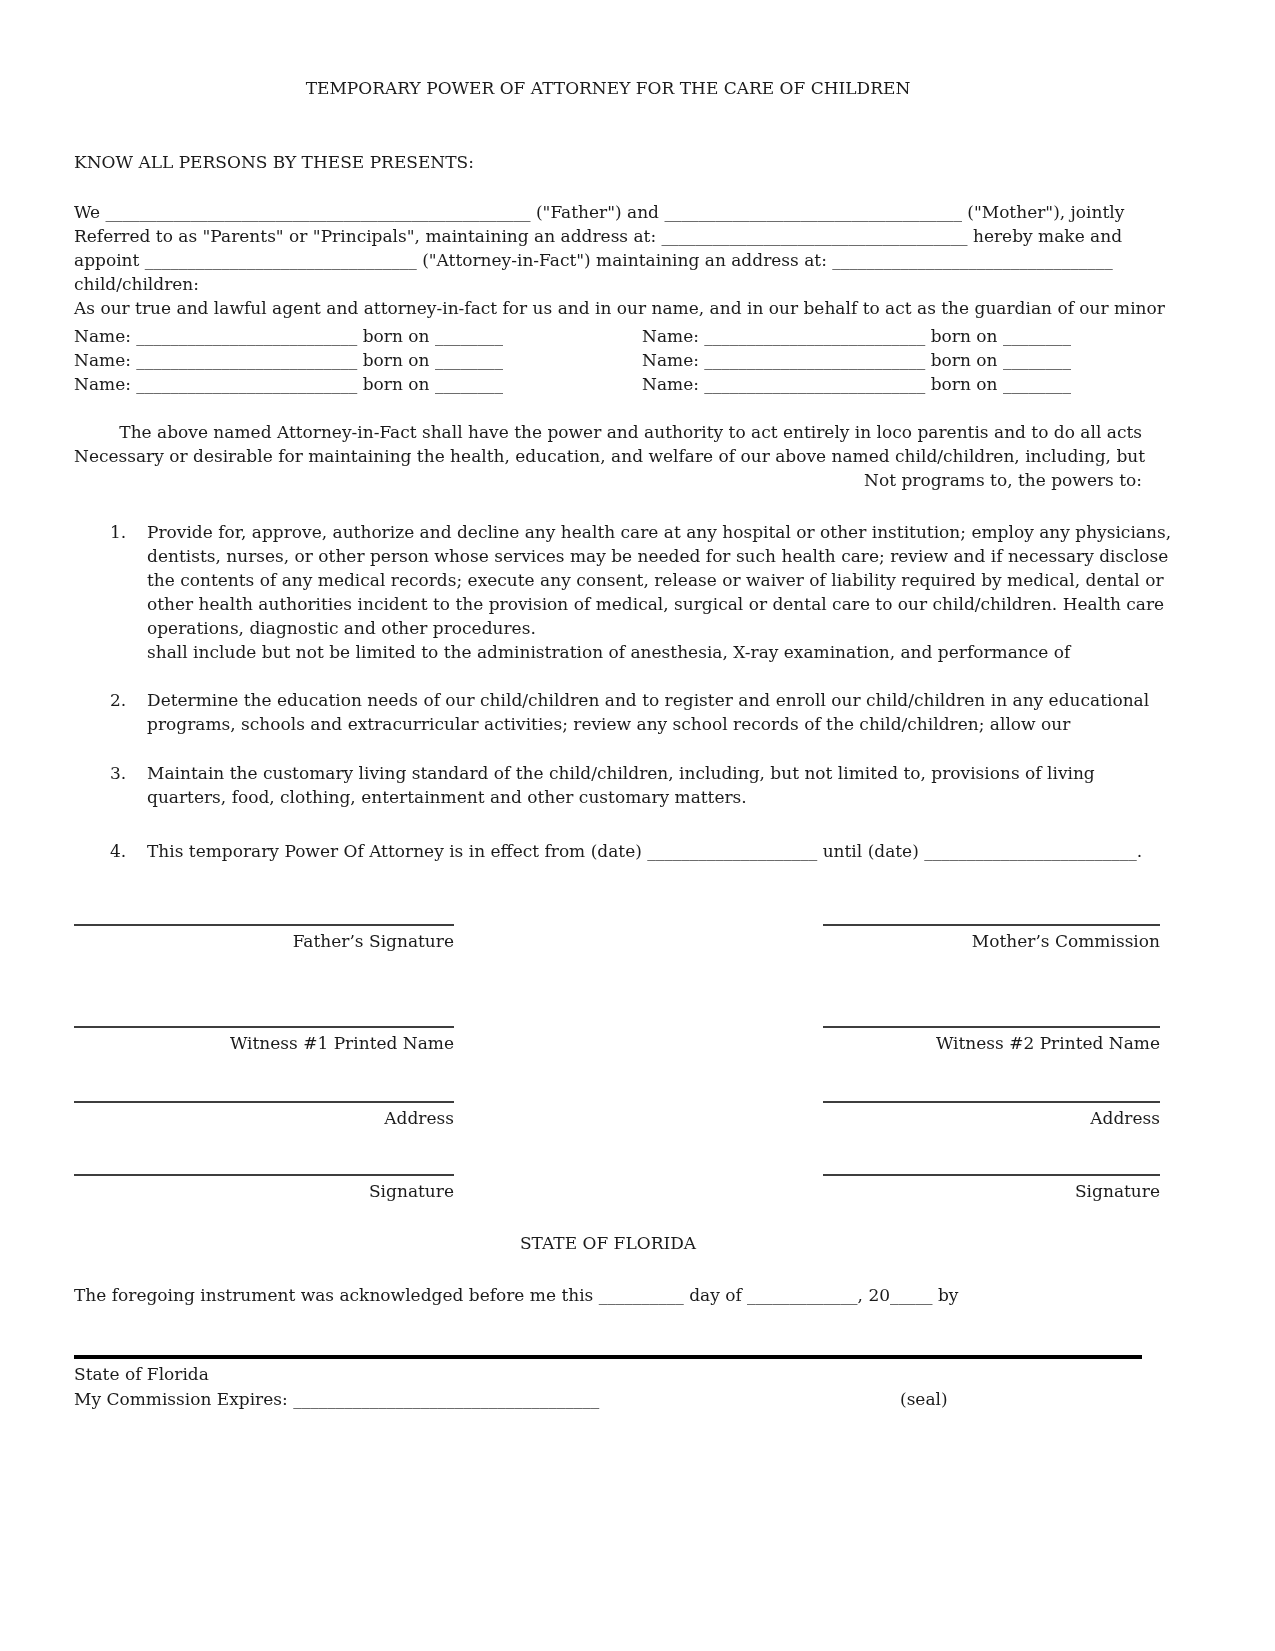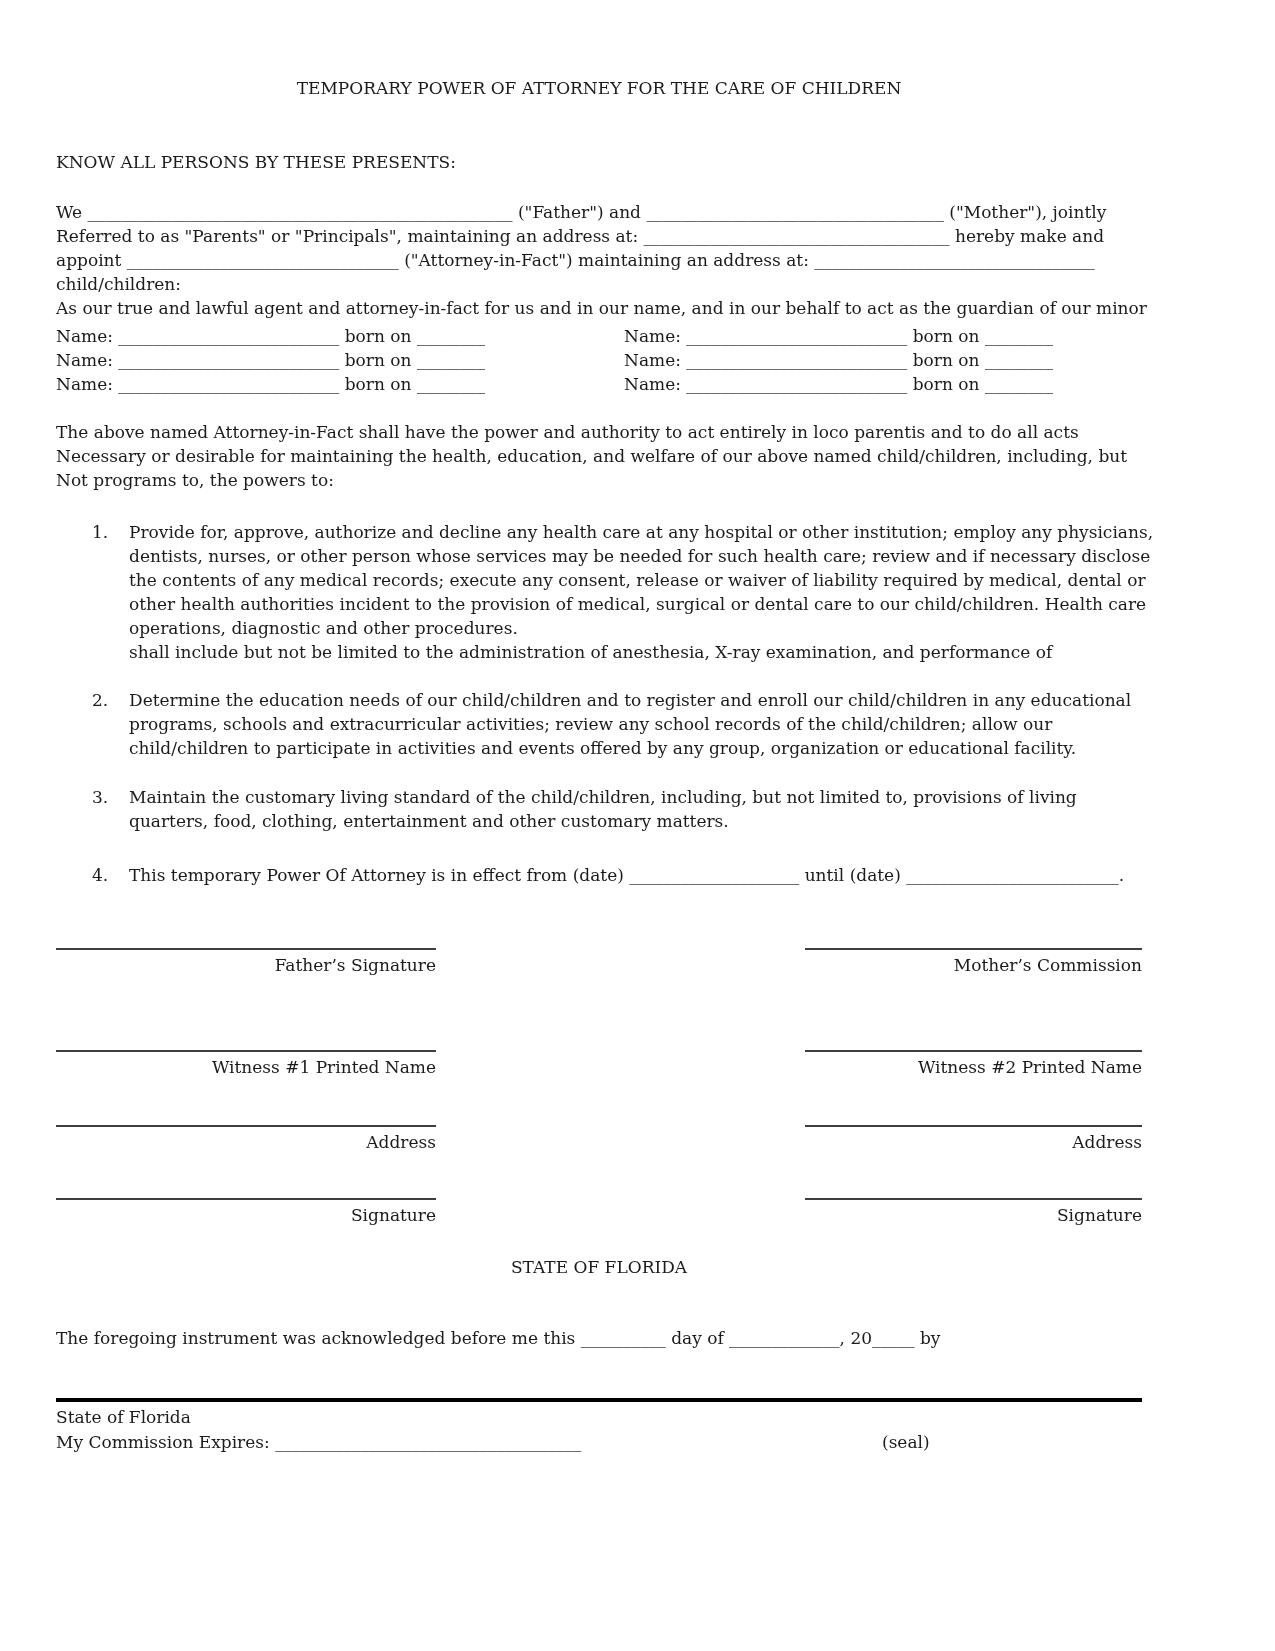--- a/index.html
+++ b/index.html
@@ -7,48 +7,48 @@
   .page {
     position: relative;
     width: 1275px;
     height: 1651px;
     background: #ffffff;
     font-family: "DejaVu Serif", "Liberation Serif", serif;
     font-size: 17px;
     color: #1b1b1b;
     overflow: hidden;
   }
-  .content { padding-left: 56px; padding-right: 133px; }
+  .content { padding-left: 74px; padding-right: 133px; }
   .ln { white-space: nowrap; line-height: 24px; }
   .doc-title { margin-top: 76px; text-align: center; line-height: 24px; font-weight: normal; font-size: 17px; }
   .salutation { margin-top: 50px; line-height: 24px; }
   .opening { margin-top: 26px; }
   .names { margin-top: 4px; }
   .name-row { position: relative; height: 24px; }
   .name-cell-left { position: absolute; left: 0; top: 0; white-space: nowrap; line-height: 24px; }
   .name-cell-right { position: absolute; left: 568px; top: 0; white-space: nowrap; line-height: 24px; }
-  .powers-intro { margin-top: 24px; }
+  .powers-intro { margin-top: 24px; text-align: right; }
   .power-item { position: relative; padding-left: 73px; }
   .power-item .num { position: absolute; left: 36px; top: 0; line-height: 24px; }
   .item-1 { margin-top: 28px; }
   .item-2 { margin-top: 24px; }
   .item-3 { margin-top: 25px; }
   .item-4 { margin-top: 30px; }
   .sig-pair { position: relative; height: 30px; }
   .pair-1 { margin-top: 60px; }
   .pair-2 { margin-top: 72px; }
   .pair-3 { margin-top: 45px; }
   .pair-4 { margin-top: 43px; }
   .sig-col { position: absolute; top: 0; text-align: right; }
   .sig-col.left { left: 0; width: 380px; }
   .sig-col.right { left: 749px; width: 337px; }
   .sig-line { height: 3px; border-bottom: 2px solid #3d3d3d; }
   .sig-label { margin-top: 3px; line-height: 24px; white-space: nowrap; }
   .state-heading { margin-top: 28px; text-align: center; line-height: 24px; font-weight: normal; font-size: 17px; }
-  .acknowledgment { margin-top: 47px; line-height: 24px; white-space: nowrap; }
+  .acknowledgment { margin-top: 28px; line-height: 24px; white-space: nowrap; }
   .notary-divider { margin-top: 48px; height: 4px; background: #000000; }
   .notary-block { margin-top: 3px; }
   .notary-block .ln { line-height: 25px; }
   .commission-row { position: relative; }
   .seal { position: absolute; left: 826px; top: 0; line-height: 25px; }
 </style>
 </head>
 <body>
 
 <div class="page">
@@ -94,21 +94,20 @@
       <div class="ln">the contents of any medical records; execute any consent, release or waiver of liability required by medical, dental or</div>
       <div class="ln">other health authorities incident to the provision of medical, surgical or dental care to our child/children. Health care</div>
       <div class="ln">operations, diagnostic and other procedures.</div>
       <div class="ln">shall include but not be limited to the administration of anesthesia, X-ray examination, and performance of</div>
     </div>
 
     <div class="power-item item-2">
       <span class="num">2.</span>
       <div class="ln">Determine the education needs of our child/children and to register and enroll our child/children in any educational</div>
       <div class="ln">programs, schools and extracurricular activities; review any school records of the child/children; allow our</div>
-      <div class="ln">child/children to participate in activities and events offered by any group, organization or educational facility.</div>
     </div>
 
     <div class="power-item item-3">
       <span class="num">3.</span>
       <div class="ln">Maintain the customary living standard of the child/children, including, but not limited to, provisions of living</div>
       <div class="ln">quarters, food, clothing, entertainment and other customary matters.</div>
     </div>
 
     <div class="power-item item-4">
       <span class="num">4.</span>

